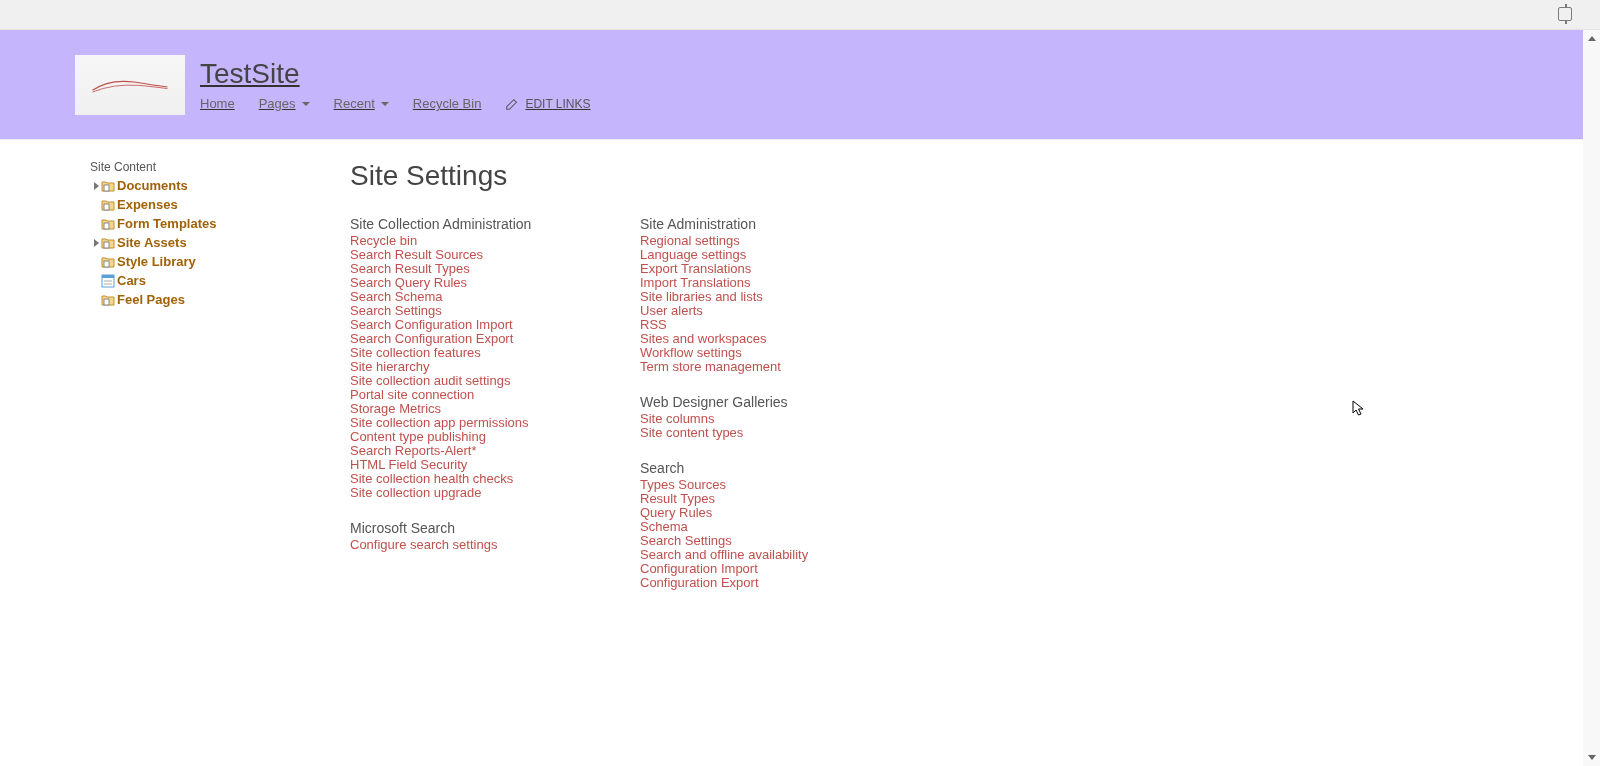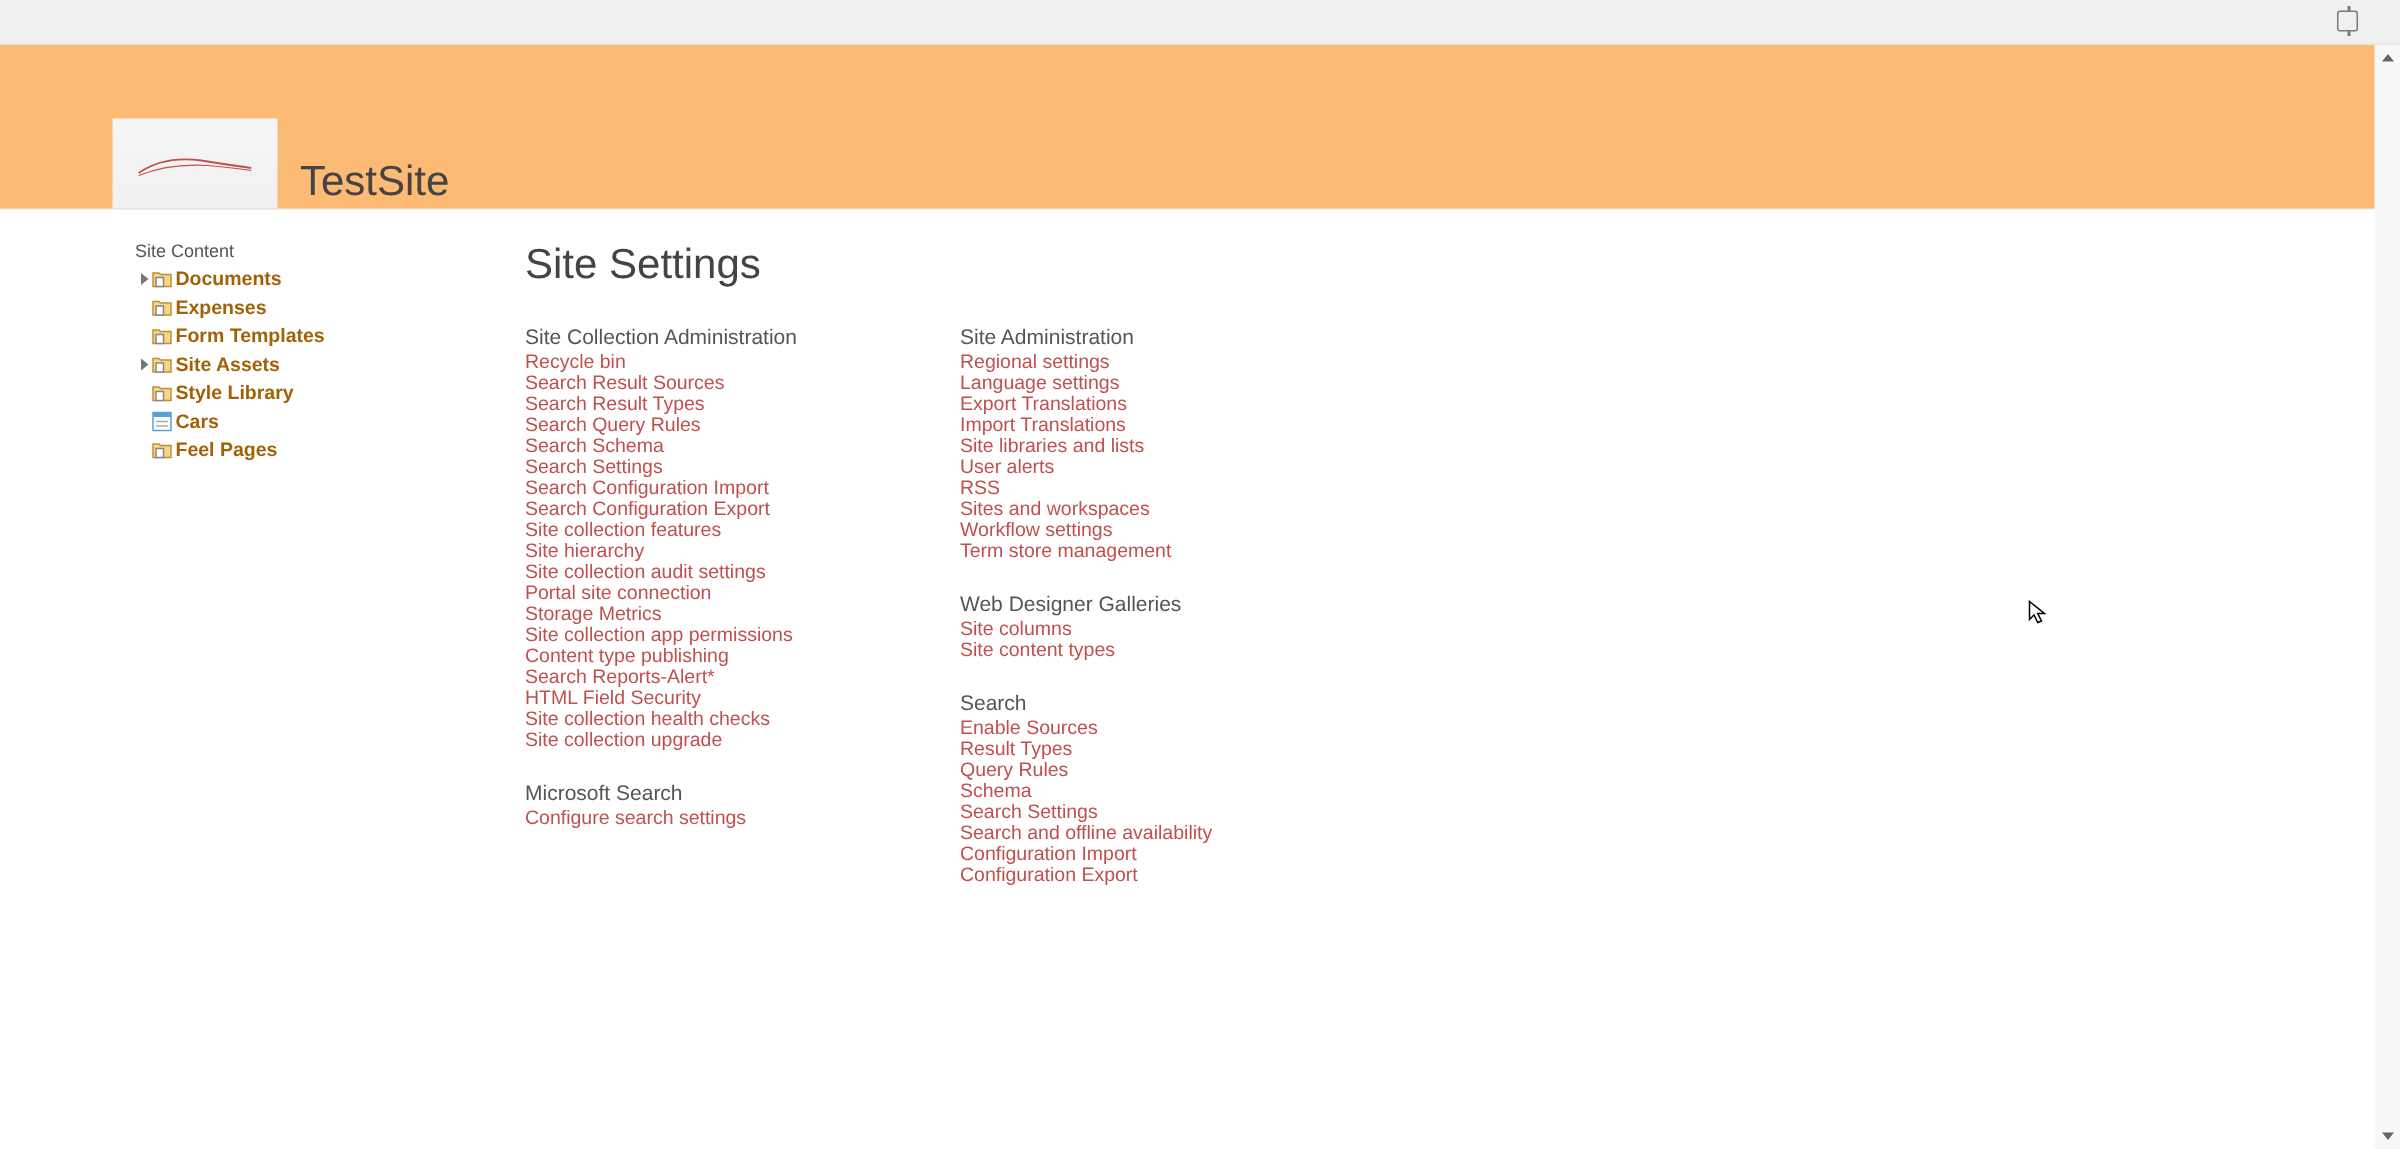--- a/index.html
+++ b/index.html
@@ -31,25 +31,26 @@
     }
     .ribbon-focus::before, .ribbon-focus::after {
       content: '';
       position: absolute;
       background: #7a7a7a;
     }
     .ribbon-focus::before { top: -4px; left: 6px; width: 2px; height: 4px; }
     .ribbon-focus::after { bottom: -4px; left: 6px; width: 2px; height: 4px; }
     .header-area {
       height: 110px;
-      background: #fdba74;
+      background: #c4b5fd;
       border-bottom: 1px solid #eee;
       display: flex;
-      align-items: flex-end;
+      align-items: center;
       padding: 0 75px;
+      text-decoration: underline;
     }
     .site-logo {
       width: 110px;
       height: 60px;
       background: linear-gradient(180deg, #f6f6f6 0%, #f0f0f0 100%);
       display: flex;
       align-items: center;
       justify-content: center;
       margin-right: 15px;
     }
@@ -168,20 +169,42 @@
 
 <div class="header-area">
   <div class="site-logo">
     <svg viewBox="0 0 100 30">
       <path d="M5 22 Q 25 8, 55 12 Q 80 16, 95 18" stroke="#c0504d" stroke-width="1.5" fill="none"></path>
       <path d="M5 24 Q 30 14, 60 16 Q 82 18, 95 20" stroke="#c0504d" stroke-width="1" fill="none"></path>
     </svg>
   </div>
   <div class="title-nav">
     <div class="site-title">TestSite</div>
+    <div class="top-nav">
+      <span class="nav-item">
+        <span>Home</span>
+      </span>
+      <span class="nav-item">
+        <span>Pages</span>
+        <span class="caret"></span>
+      </span>
+      <span class="nav-item">
+        <span>Recent</span>
+        <span class="caret"></span>
+      </span>
+      <span class="nav-item">
+        <span>Recycle Bin</span>
+      </span>
+      <span class="edit-links">
+        <svg class="pencil-icon" viewBox="0 0 16 16">
+          <path d="M2 11 L10 3 L13 6 L5 14 L2 14 Z" fill="none" stroke="#555" stroke-width="1.2"></path>
+        </svg>
+        <span>EDIT LINKS</span>
+      </span>
+    </div>
   </div>
 </div>
 
 <div class="main-area">
 
   <div class="left-nav">
     <div class="left-nav-header">Site Content</div>
     <ul class="tree-list" id="tree-list">
         <li class="tree-item has-children">
           <span class="tree-expander"></span>
@@ -303,21 +326,21 @@
             <a class="category-link">Workflow settings</a>
             <a class="category-link">Term store management</a>
           </div>
           <div class="category">
             <div class="category-header">Web Designer Galleries</div>
             <a class="category-link">Site columns</a>
             <a class="category-link">Site content types</a>
           </div>
           <div class="category">
             <div class="category-header">Search</div>
-            <a class="category-link">Enable Sources</a>
+            <a class="category-link">Types Sources</a>
             <a class="category-link">Result Types</a>
             <a class="category-link">Query Rules</a>
             <a class="category-link">Schema</a>
             <a class="category-link">Search Settings</a>
             <a class="category-link">Search and offline availability</a>
             <a class="category-link">Configuration Import</a>
             <a class="category-link">Configuration Export</a>
           </div>
         </div>
     </div>

